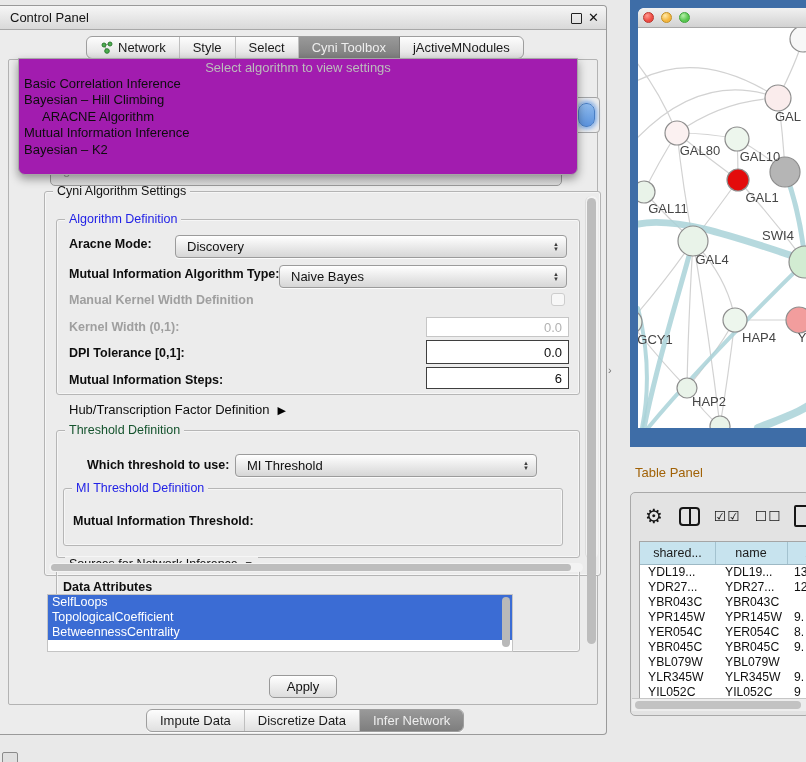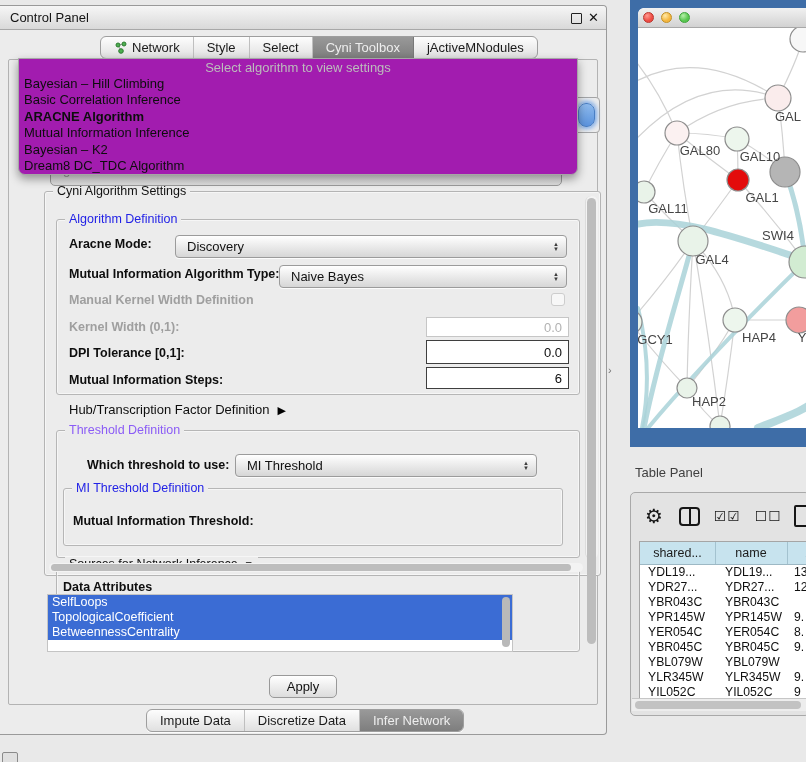--- a/index.html
+++ b/index.html
@@ -33,21 +33,21 @@
     background:linear-gradient(#fdfdfd,#e0e0e0);overflow:hidden;
     box-shadow:0 1px 0 rgba(255,255,255,.8);box-sizing:border-box;
   }
   .seg{
     padding:0 13px;font-size:13px;line-height:21px;color:#1a1a1a;
     border-right:1px solid #bfbfbf;display:flex;align-items:center;gap:5px;white-space:nowrap;
   }
   .seg:last-child{border-right:none;}
   .seg.selected{background:linear-gradient(#999,#7e7e7e);color:#eee;border-right-color:#787878;}
 
-  #cp-tabs{position:absolute;left:100px;top:30px;}
+  #cp-tabs{position:absolute;left:86px;top:30px;}
   #cp-bottom-tabs{position:absolute;left:146px;top:703px;}
 
   #cp-inner{
     position:absolute;left:8px;top:53px;width:590px;height:646px;
     background:#ececec;border:1px solid #b3b3b3;border-radius:2px;box-sizing:border-box;
   }
 
   
   .glass-combo{
     background:linear-gradient(#fbfbfb,#dcdcdc);border:1px solid #9b9b9b;border-radius:5px;
@@ -60,21 +60,21 @@
     background:linear-gradient(#8db9ec,#5b93dd);box-shadow:0 0 4px 2px rgba(90,150,230,.75);border:1px solid #4a7fc4;}
 
   
   #algo-popup{
     position:absolute;left:18px;top:52px;width:560px;height:117px;z-index:30;
     background:#a21caf;border:1px solid #a6a6a6;border-radius:0 0 7px 7px;
     box-shadow:0 4px 10px rgba(0,0,0,.38);box-sizing:border-box;overflow:hidden;
   }
   #algo-prompt{font-size:13px;color:#bcbcbc;text-align:center;height:17px;line-height:17px;}
   .algo-item{font-size:13px;color:#0d0d0d;height:16.4px;line-height:16.4px;padding-left:5px;white-space:nowrap;}
-  .algo-item.selected{font-weight:bold;}
+  .algo-item.selected{font-weight:normal;margin-left:18px;}
 
   
   #settings{
     position:absolute;left:44px;top:185px;width:557px;height:385px;
     border:1px solid #b4b4b4;border-radius:3px;background:#ececec;
     box-shadow:inset 0 0 0 1px rgba(255,255,255,.5);box-sizing:border-box;z-index:2;
   }
   .gtitle{position:absolute;top:-8px;left:8px;background:#ececec;padding:0 4px;font-size:12.5px;white-space:nowrap;}
   .group{position:absolute;border:1px solid #b6b6b6;border-radius:3px;box-shadow:inset 0 0 0 1px rgba(255,255,255,.5);box-sizing:border-box;}
   .flabel{position:absolute;font-size:12.5px;font-weight:bold;color:#0e0e0e;white-space:nowrap;}
@@ -125,21 +125,21 @@
   #net-blue{position:absolute;left:630px;top:0;width:176px;height:447px;background:#3e6da7;}
   #net-window{position:absolute;left:8px;top:8px;width:168px;height:420px;background:#fff;border-radius:6px 0 0 0;overflow:hidden;}
   #net-titlebar{height:20px;background:linear-gradient(#f1f1f1,#d2d2d2);border-bottom:1px solid #a8a8a8;position:relative;border-radius:6px 0 0 0;box-sizing:border-box;}
   .light{position:absolute;top:4px;width:11px;height:11px;border-radius:50%;box-sizing:border-box;}
   #light-red{left:5px;background:radial-gradient(circle at 35% 30%,#ff9a90,#ee4b43 60%);border:1px solid #b8352e;}
   #light-yellow{left:23px;background:radial-gradient(circle at 35% 30%,#ffe9a8,#f5b63e 60%);border:1px solid #c08f24;}
   #light-green{left:41px;background:radial-gradient(circle at 35% 30%,#b5f0a8,#58c64f 60%);border:1px solid #3da33a;}
   #splitter-chev{position:absolute;left:608px;top:364px;font-size:11px;color:#777;}
 
   
-  #table-title{position:absolute;left:635px;top:465px;font-size:13px;color:#404040;}
+  #table-title{position:absolute;left:635px;top:465px;font-size:13px;color:#a16207;}
   #table-window{
     position:absolute;left:630px;top:492px;width:180px;height:224px;
     background:#e3e3e3;border:1px solid #a9a9a9;border-radius:5px;box-sizing:border-box;overflow:hidden;
   }
   #tbl-toolbar{position:absolute;left:0;top:0;width:100%;height:46px;display:flex;align-items:center;}
   #gear-icon{font-size:20px;color:#161616;margin-left:14px;}
   #split-icon{width:22px;height:19px;border:2px solid #161616;border-radius:4px;margin-left:16px;position:relative;box-sizing:border-box;}
   #split-icon:after{content:"";position:absolute;left:8px;top:0;bottom:0;width:2px;background:#161616;}
   .pair-icon{font-size:14px;color:#161616;letter-spacing:1px;margin-left:14px;}
   #page-icon{width:16px;height:22px;border:2px solid #161616;border-radius:2px;margin-left:12px;box-sizing:border-box;}
@@ -194,26 +194,25 @@
   <div id="behind-combo" class="glass-combo abs">
     <span>galFiltered.sif default node</span>
   </div>
   <div id="fragment-combo" class="abs">
     <span id="fragment-pill"></span>
   </div>
 
   <div id="algo-popup">
     <div id="algo-prompt">Select algorithm to view settings</div>
     <div id="algo-items">
+        <div class="algo-item">Basic Correlation Inference</div>
         <div class="algo-item">Bayesian – Hill Climbing</div>
-        <div class="algo-item">Basic Correlation Inference</div>
         <div class="algo-item selected">ARACNE Algorithm</div>
         <div class="algo-item">Mutual Information Inference</div>
         <div class="algo-item">Bayesian – K2</div>
-        <div class="algo-item">Dream8 DC_TDC Algorithm</div>
       </div>
   </div>
 
   <div id="settings">
     <span class="gtitle">Cyni Algorithm Settings</span>
 
     <div class="group" style="left:11px;top:27px;width:524px;height:176px;">
       <span class="gtitle" style="color:#2222e6;text-align:right;">Algorithm Definition</span>
     </div>
     <span class="flabel" style="left:24px;top:45px;">Aracne Mode:</span>
@@ -245,21 +244,21 @@
     <span class="flabel" style="left:24px;top:181px;">Mutual Information Steps:</span>
     <div class="tfield dark" style="left:381px;top:175px;width:143px;height:22px;">
       <span>6</span>
     </div>
 
     <span class="flabel plain" style="left:24px;top:210px;font-size:13px;">
       <span>Hub/Transcription Factor Definition</span><span class="tri-right">▶</span>
     </span>
 
     <div class="group" style="left:11px;top:238px;width:524px;height:128px;">
-      <span class="gtitle" style="color:#8b5cf6;">Threshold Definition</span>
+      <span class="gtitle" style="color:#14532d;">Threshold Definition</span>
     </div>
     <span class="flabel" style="left:42px;top:266px;">Which threshold to use:</span>
     <div class="combo" style="left:190px;top:262px;width:302px;height:23px;">
       <span>MI Threshold</span>
       <span class="arrows">
           <span>▲</span>
           <span>▼</span>
         </span>
     </div>
     <div class="group" style="left:18px;top:296px;width:500px;height:58px;">

